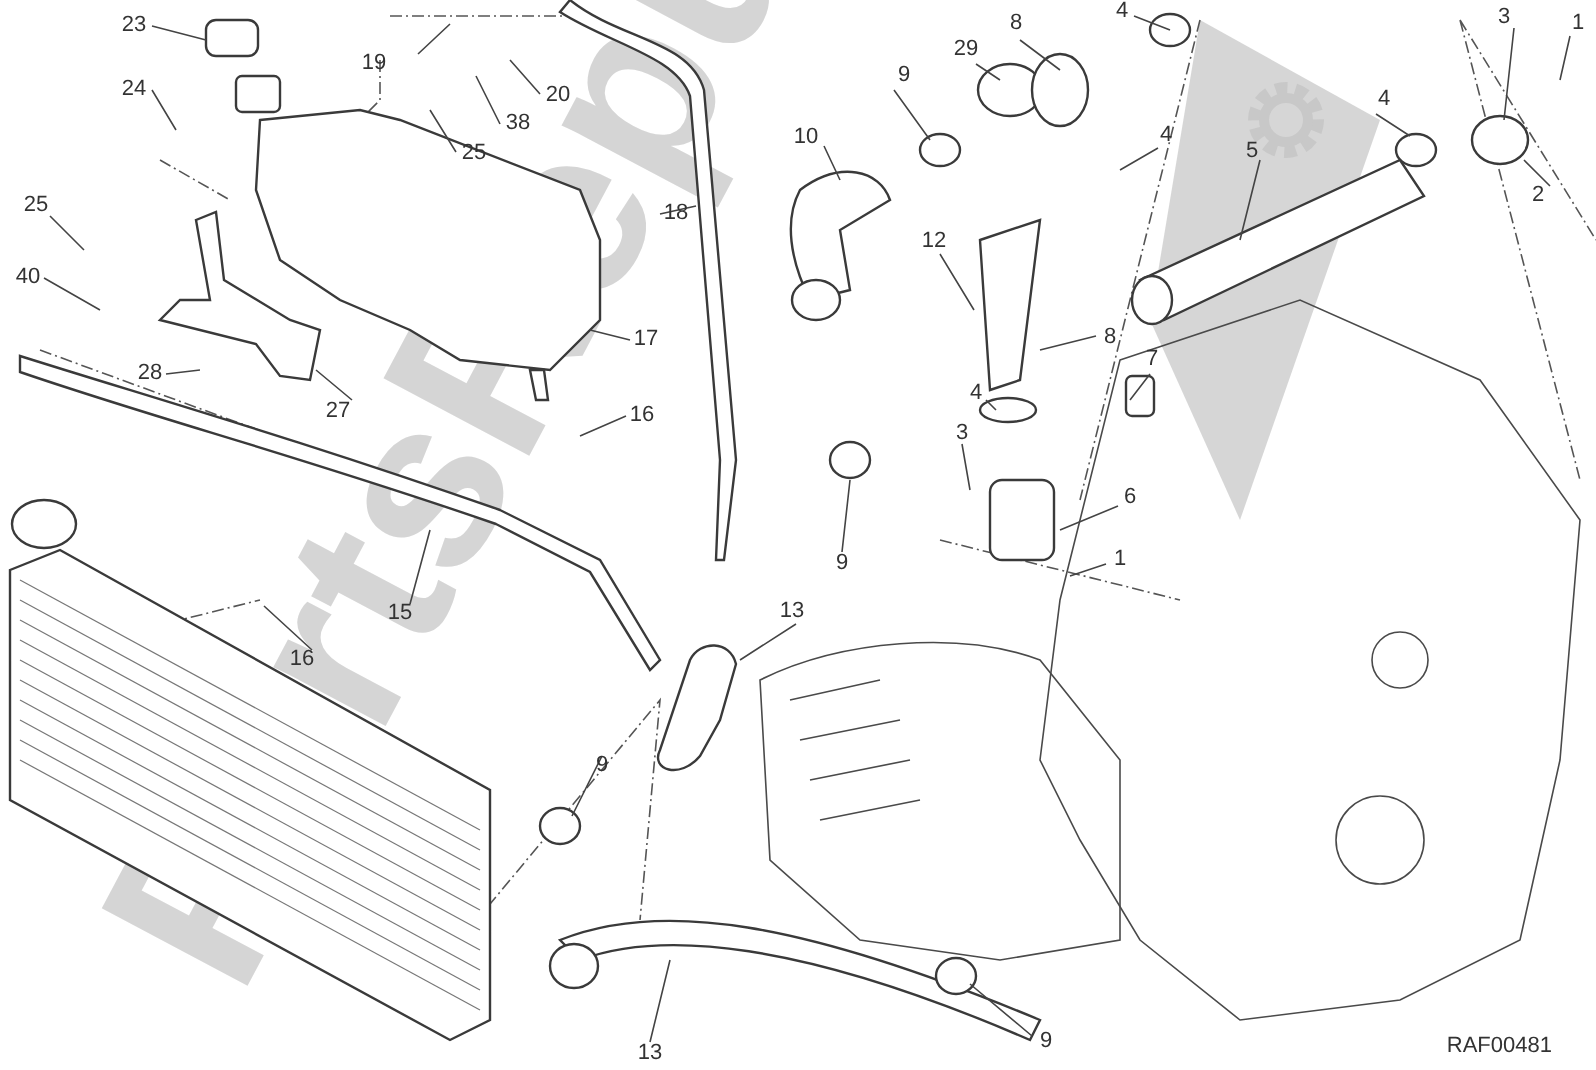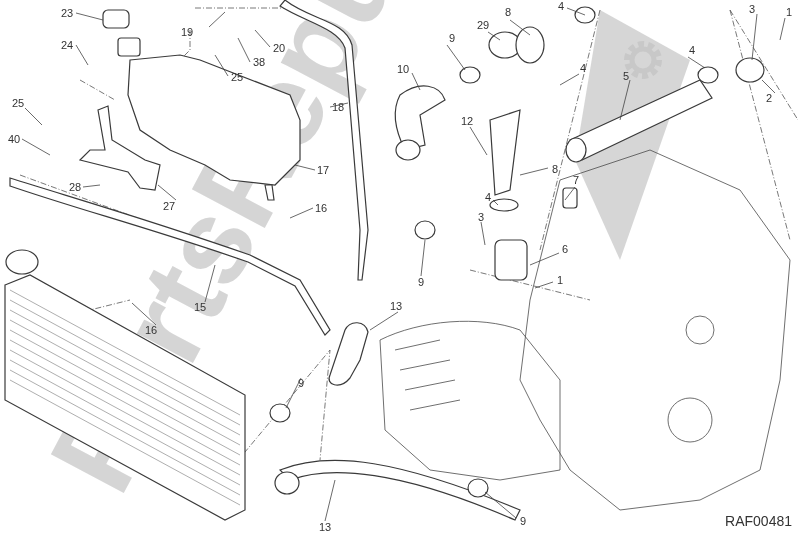--- a/index.html
+++ b/index.html
@@ -1,19 +1,19 @@
 <!DOCTYPE html>
 <html><head>
 <meta charset="utf-8">
 <style>
   html, body { margin: 0; padding: 0; background: #ffffff; }
   body { width: 798px; height: 535px; position: relative; overflow: hidden; font-family: "Liberation Sans", sans-serif; }
   #diagram { position: absolute; left: 0; top: 0; width: 798px; height: 535px; }
   .callout { position: absolute; font-size: 11px; color: #333333; line-height: 1; transform: translate(-50%, -50%); white-space: nowrap; }
-  .ref-code { position: absolute; right: 6px; bottom: 6px; font-size: 14px; color: #333333; }
+  .ref-code { position: absolute; right: 22px; bottom: 6px; font-size: 11px; color: #333333; }
   svg .part { fill: #ffffff; stroke: #3a3a3a; stroke-width: 1.2; }
   svg .thin { fill: none; stroke: #4a4a4a; stroke-width: 0.8; }
   svg .dash { fill: none; stroke: #555555; stroke-width: 0.8; stroke-dasharray: 6 2 1 2; }
   svg .leader { fill: none; stroke: #444444; stroke-width: 0.8; }
   svg .wm { fill: #c8c8c8; opacity: 0.75; }
   svg .fin { stroke: #777; stroke-width: 0.6; }
 </style>
 </head>
 <body>
 

